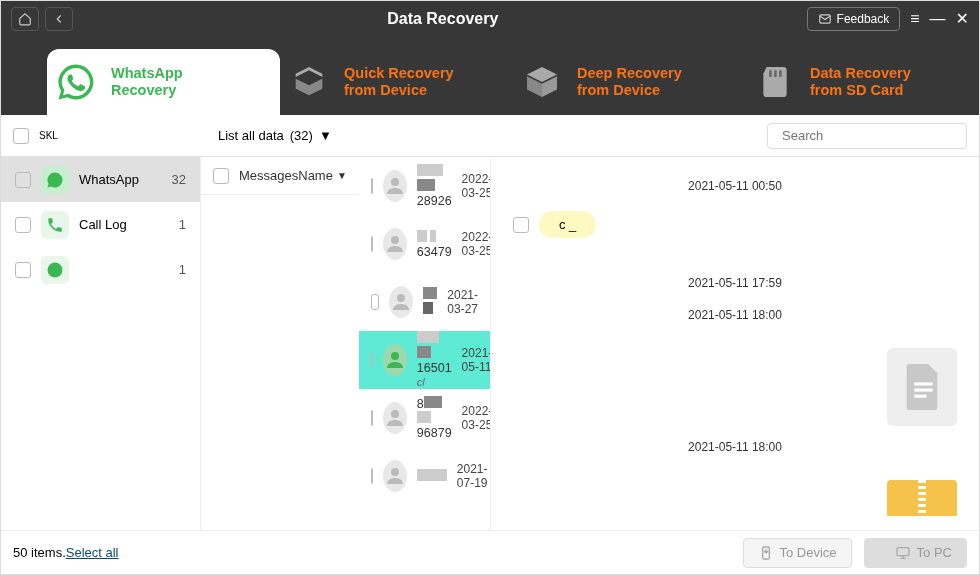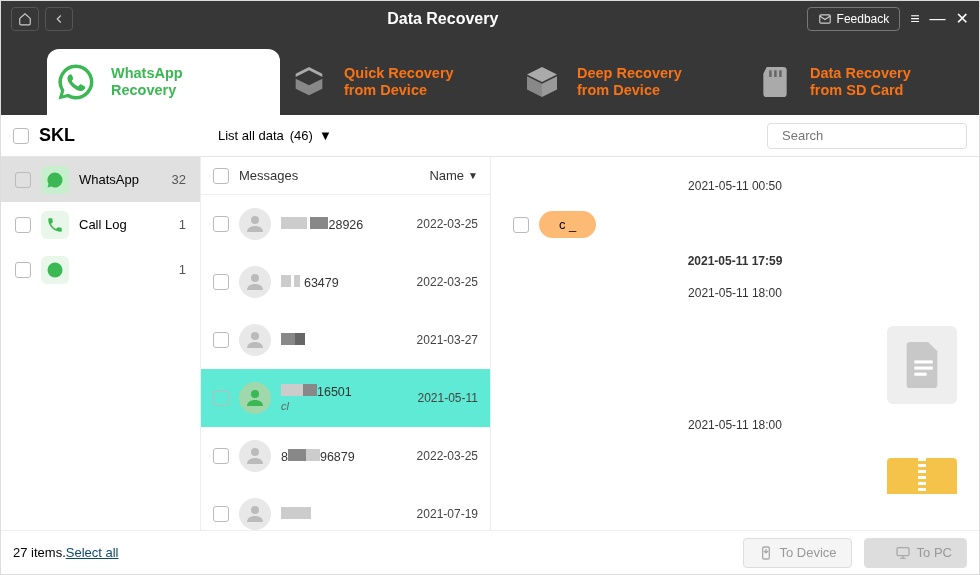--- a/index.html
+++ b/index.html
@@ -16,47 +16,47 @@
 
 .tabs { height:78px; display:flex; align-items:flex-end; padding:0 0 0 46px;}
 .tab { height:66px; flex:1; display:flex; align-items:center; gap:12px; cursor:pointer; color:#f97316; padding-left:6px; }
 .tab.active { background:#fff; border-radius:12px 12px 0 0; color:#3bb753; }
 .tab-icon { width:46px; height:46px; display:flex; align-items:center; justify-content:center;}
 .tab-label { font-size:14.5px; font-weight:600; line-height:17px;}
 
 .toolbar { height:42px; display:flex; align-items:center; border-bottom:1px solid #e5e5e5; padding:0 12px;}
 .tb-left { display:flex; align-items:center; gap:10px; width:195px;}
 .ck { width:16px; height:16px; border:1.5px solid #bbb; border-radius:3px; cursor:pointer;}
-.account { font-size:18px; font-weight:700;}
+.account { font-size:10px; font-weight:400;}
 .filter { font-size:13px; display:flex; align-items:center; gap:6px; cursor:pointer; padding-left:10px;}
 .searchwrap { margin-left:auto; width:200px; height:26px; border:1px solid #ddd; border-radius:4px; display:flex; align-items:center; padding:0 8px; gap:6px;}
 .searchwrap input { border:none; outline:none; flex:1; font-size:13px;}
 
 .body { flex:1; display:flex; min-height:0;}
 .sidebar { width:200px; border-right:1px solid #eee; overflow:hidden;}
 .sb-row { height:45px; display:flex; align-items:center; padding:0 14px; gap:10px; font-size:13px; cursor:pointer;}
 .sb-row.selected { background:#e0e0e0;}
 .sb-icon { width:28px; height:28px; border-radius:6px; display:flex; align-items:center; justify-content:center; }
 .sb-count { margin-left:auto; font-size:13px; color:#555;}
 
-.midcol { width:290px; border-right:1px solid #eee; display:flex; flex-direction:column;}
+.midcol { width:290px; border-right:1px solid #eee; display:flex; flex-direction:row;}
 .midhead { height:38px; display:flex; align-items:center; padding:0 12px; border-bottom:1px solid #eee; font-size:13px; color:#333;}
 .midhead .name { margin-left:auto; display:flex; align-items:center; gap:4px;}
 .mid-list { flex:1; overflow:hidden;}
 .conv { height:58px; display:flex; align-items:center; padding:0 12px; gap:10px; cursor:pointer;}
 .conv.selected { background:#5eead4;}
 .avatar { width:32px; height:32px; border-radius:50%; background:#e8e8e8; display:flex; align-items:center; justify-content:center; position:relative;}
 .conv .redact { height:12px; background:#ccc; display:inline-block;}
 .conv-main { flex:1; font-size:12.5px; color:#333;}
 .conv-date { font-size:12px; color:#444;}
 
 .detail { flex:1; position:relative; padding:14px 22px; overflow:hidden;}
 .ts { text-align:center; font-size:12px; color:#333; margin:8px 0 18px;}
 .msg-left { display:flex; align-items:center; gap:10px;}
-.msg-left .bubble { background:#fdba74; border-radius:18px; padding:6px 20px; font-size:13px; }
+.msg-left .bubble { background:#fef9c3; border-radius:18px; padding:6px 20px; font-size:13px; }
 .msg-right { display:flex; justify-content:flex-end;}
 .voice { background:#f5f5f5; border-radius:16px; padding:6px 16px; display:flex; align-items:center; gap:8px; font-size:13px;}
 .docicon { width:70px; height:78px; background:#eee; border-radius:6px; display:flex; align-items:center; justify-content:center; margin-left:auto; margin-top:8px;}
 .zipicon { width:70px; height:36px; background:#f6c34a; border-radius:4px 4px 0 0; margin-left:auto; margin-top:8px;}
 
 .footer { height:44px; border-top:1px solid #eee; display:flex; align-items:center; padding:0 12px; font-size:13px;}
 .footer .sel { color:#0c4a6e; text-decoration:underline; cursor:pointer; }
 .btn { height:30px; padding:0 14px; border-radius:4px; border:1px solid #ddd; background:#f5f5f5; color:#999; display:flex; align-items:center; gap:6px; margin-left:12px; font-size:13px; cursor:pointer;}
 .btn.primary { background:#ddd;padding-left:30px;}
 </style>
@@ -138,21 +138,21 @@
   </div>
 </div>
 
 <div class="toolbar">
   <div class="tb-left">
     <div class="ck"></div>
     <div class="account">SKL</div>
   </div>
   <div class="filter">
     <span>List all data</span>
-    <span>(46)</span>
+    <span>(32)</span>
     <span>▼</span>
   </div>
   <div class="searchwrap">
     <svg width="14" height="14" viewBox="0 0 24 24" fill="none" stroke="#999" stroke-width="2">
           <circle cx="11" cy="11" r="7"></circle>
           <path d="M21 21l-5-5"></path>
         </svg>
     <input placeholder="Search" style="">
   </div>
 </div>
@@ -269,21 +269,21 @@
       </div>
     </div>
   </div>
 
   <div class="detail">
     <div class="ts">2021-05-11 00:50</div>
     <div class="msg-left">
       <div class="ck"></div>
       <div class="bubble">c _</div>
     </div>
-    <div class="ts" style="margin-top:16px;font-weight:bold;">2021-05-11 17:59</div>
+    <div class="ts" style="margin-top:38px;">2021-05-11 17:59</div>
     <div class="ts" style="margin-top:18px;">2021-05-11 18:00</div>
     <div class="msg-right">
       <div class="docicon">
         <svg width="38" height="46" viewBox="0 0 24 30" fill="#c8c8c8">
               <path d="M4 0h12l6 6v22a2 2 0 01-2 2H4a2 2 0 01-2-2V2a2 2 0 012-2z"></path>
               <rect x="7" y="12" width="12" height="2" fill="#fff"></rect>
               <rect x="7" y="16" width="12" height="2" fill="#fff"></rect>
               <rect x="7" y="20" width="8" height="2" fill="#fff"></rect>
             </svg>
       </div>
@@ -291,21 +291,21 @@
     <div class="ts" style="margin-top:14px;">2021-05-11 18:00</div>
     <div class="msg-right">
       <div class="zipicon" style="position:relative;">
         <div style="position:absolute;left:50%;top:0;width:8px;height:100%;background:repeating-linear-gradient(#fff 0 3px,#f6c34a 3px 6px);transform:translateX(-50%);"></div>
       </div>
     </div>
   </div>
 </div>
 
 <div class="footer">
-  <span>27 items.</span>
+  <span>50 items.</span>
   <span class="sel">Select all</span>
   <div style="flex:1"></div>
   <div class="btn">
     <svg width="16" height="16" viewBox="0 0 24 24" fill="none" stroke="#aaa" stroke-width="2">
           <rect x="7" y="3" width="10" height="18" rx="2"></rect>
           <path d="M12 12l-3-3m3 3l3-3m-3 3V6"></path>
         </svg>
     <span>To Device</span>
   </div>
   <div class="btn primary">

